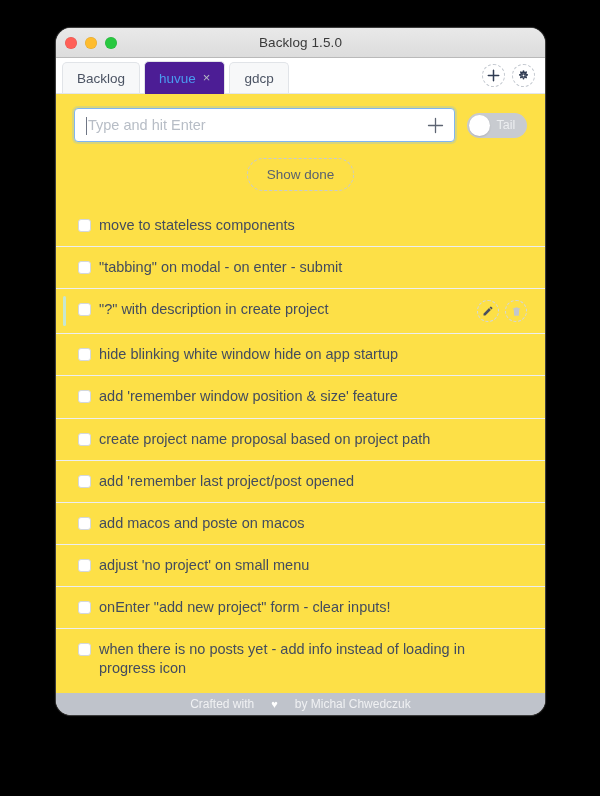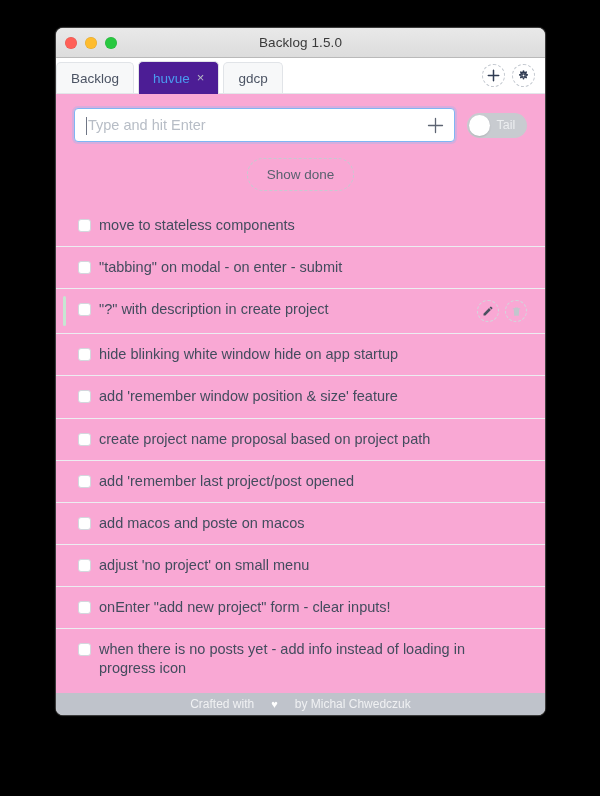--- a/index.html
+++ b/index.html
@@ -10,21 +10,21 @@
     font-family: "Liberation Sans", sans-serif;
     overflow: hidden;
   }
 
   
   #window {
     position: absolute;
     left: 56px; top: 28px;
     width: 489px; height: 687px;
     background: #ffffff;
-    border-radius: 7px;
+    border-radius: 15px;
     box-shadow: 0 0 1px 1px rgba(120,120,120,0.55),
                 0 8px 22px rgba(0,0,0,0.6);
     overflow: hidden;
     display: flex;
     flex-direction: column;
   }
 
   
   #titlebar {
     position: relative;
@@ -56,21 +56,21 @@
   }
 
   
   #tabstrip {
     flex: 0 0 36px;
     height: 36px;
     background: #ffffff;
     position: relative;
     display: flex;
     align-items: flex-end;
-    padding-left: 0;
+    padding-left: 6px;
   }
   #tabstrip::after {
     content: "";
     position: absolute;
     left: 0; right: 0; bottom: 0;
     height: 1px; background: #e3e6ea;
   }
   .tab {
     position: relative;
     height: 32px;
@@ -113,21 +113,21 @@
     border: 1px dashed #c3c8cf;
     display: flex; align-items: center; justify-content: center;
     color: #2f3b52;
     background: transparent;
   }
   .dashed-circle svg { display: block; }
 
   
   #body {
     flex: 1 1 auto;
-    background: #f9a8d4;
+    background: #fde047;
     display: flex;
     flex-direction: column;
     min-height: 0;
   }
 
   
   #addbar {
     padding: 14px 18px 0 18px;
     display: flex;
     align-items: center;

